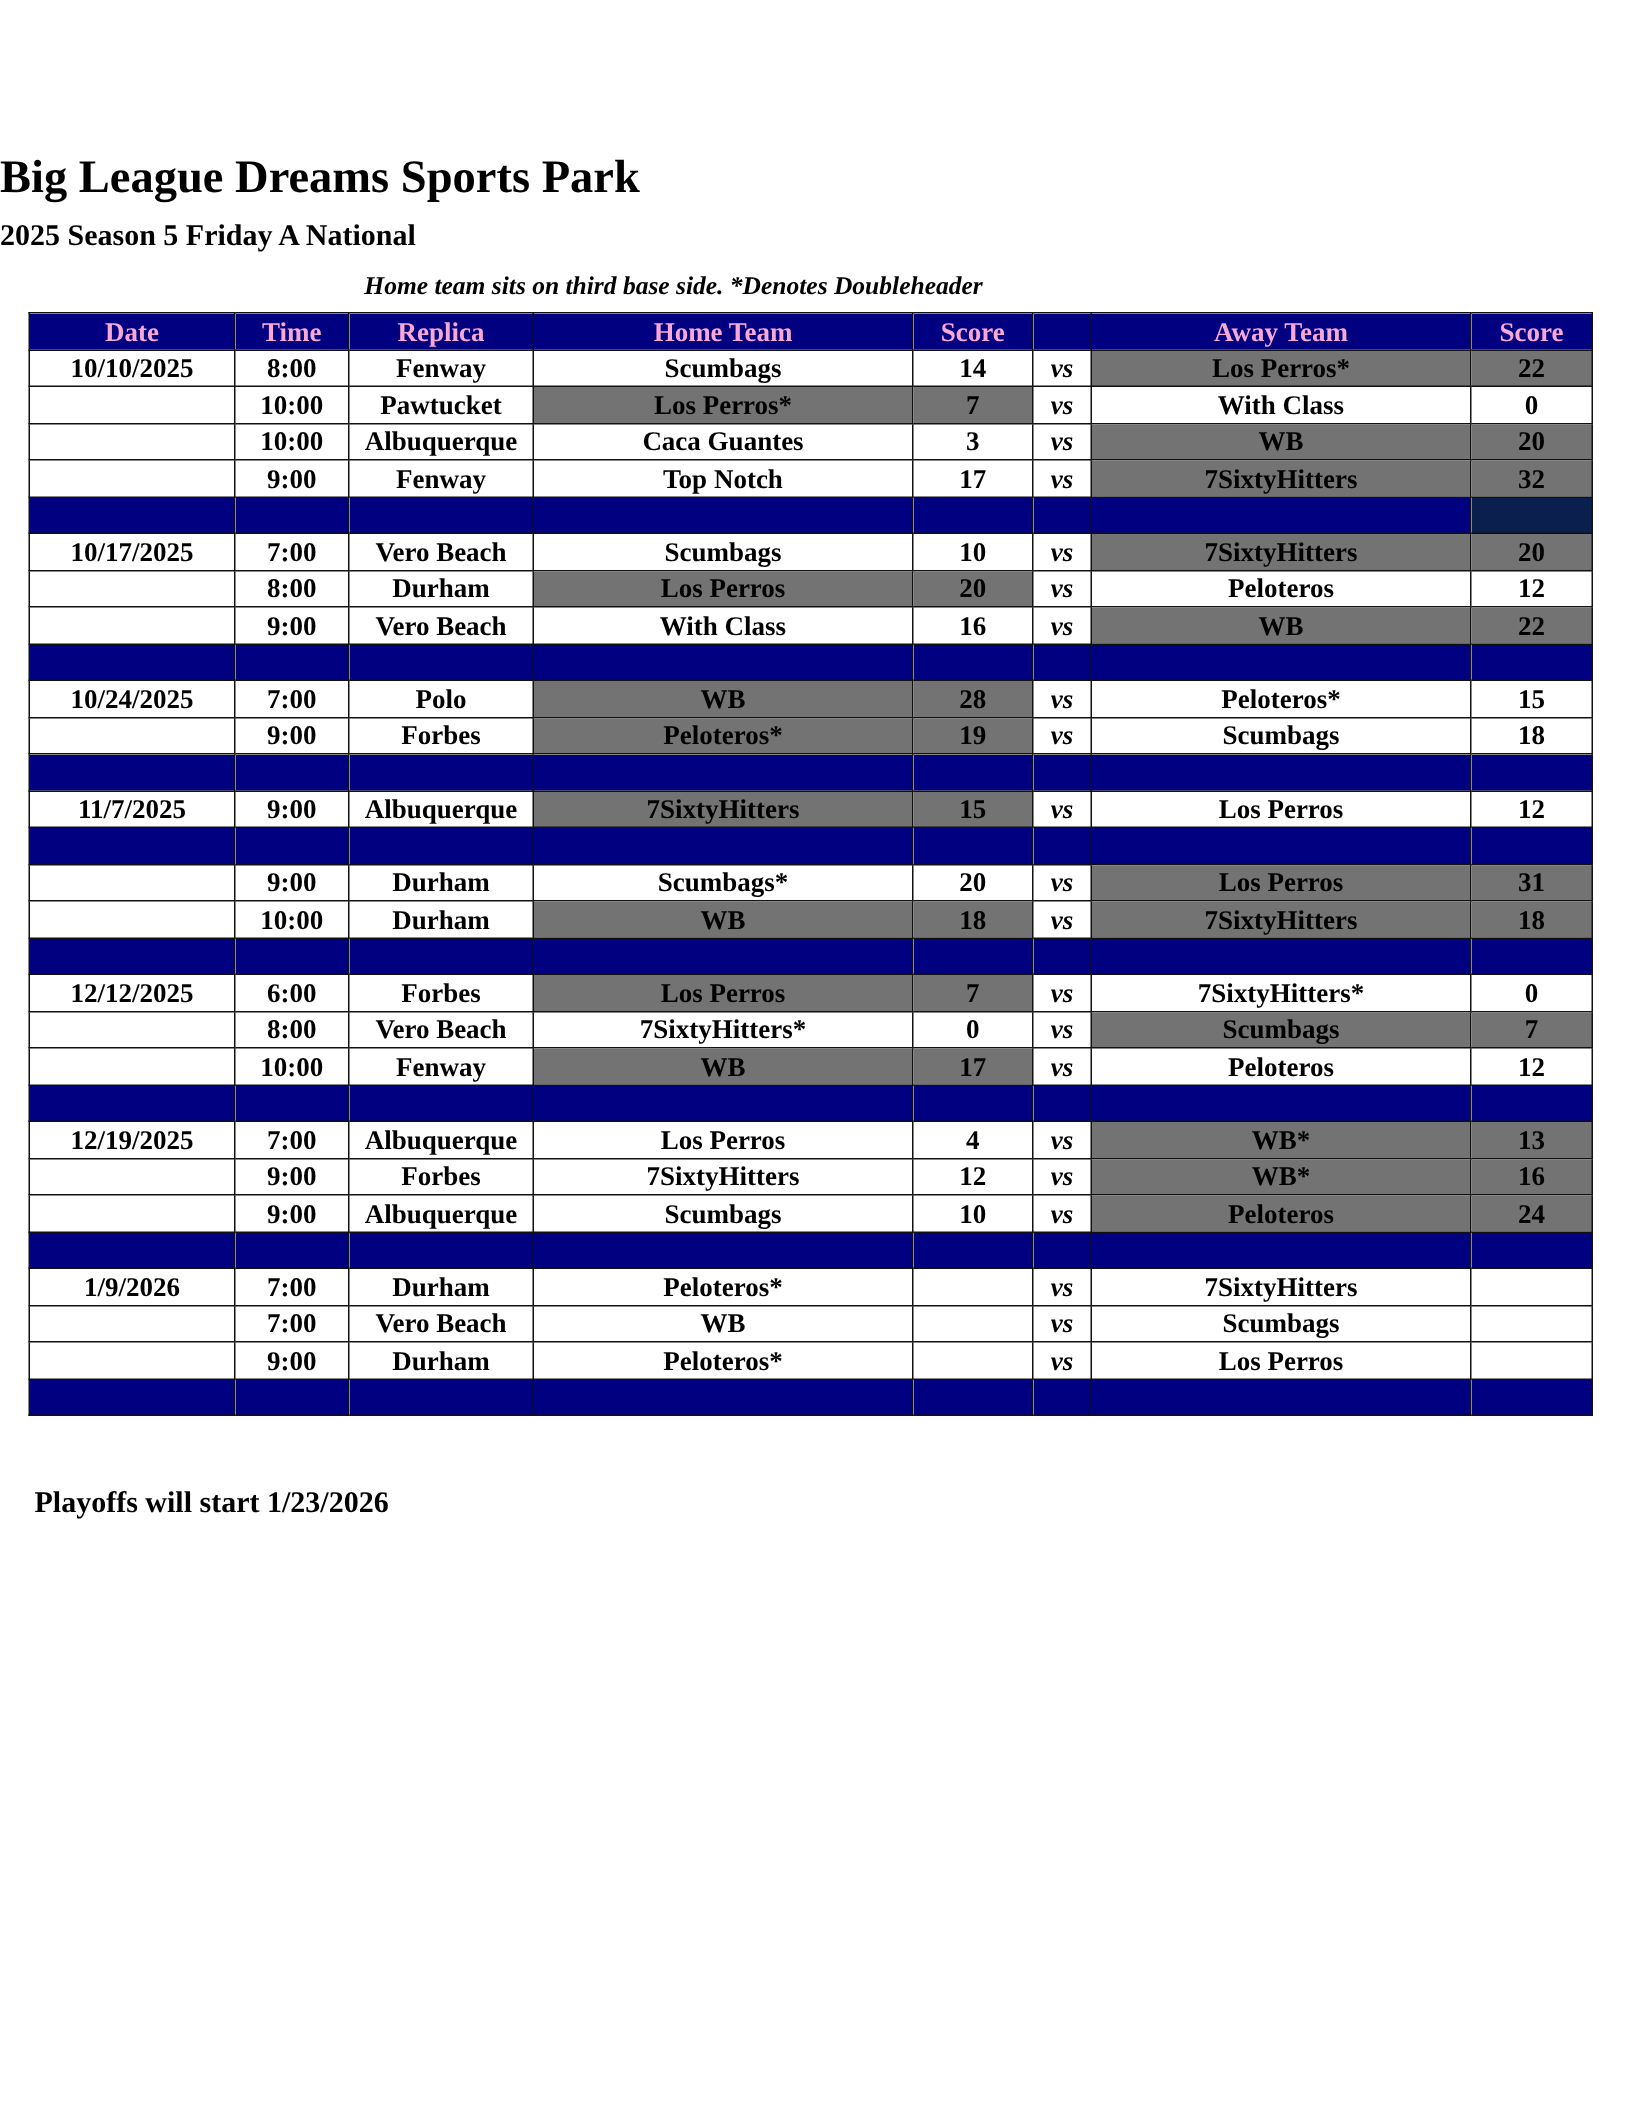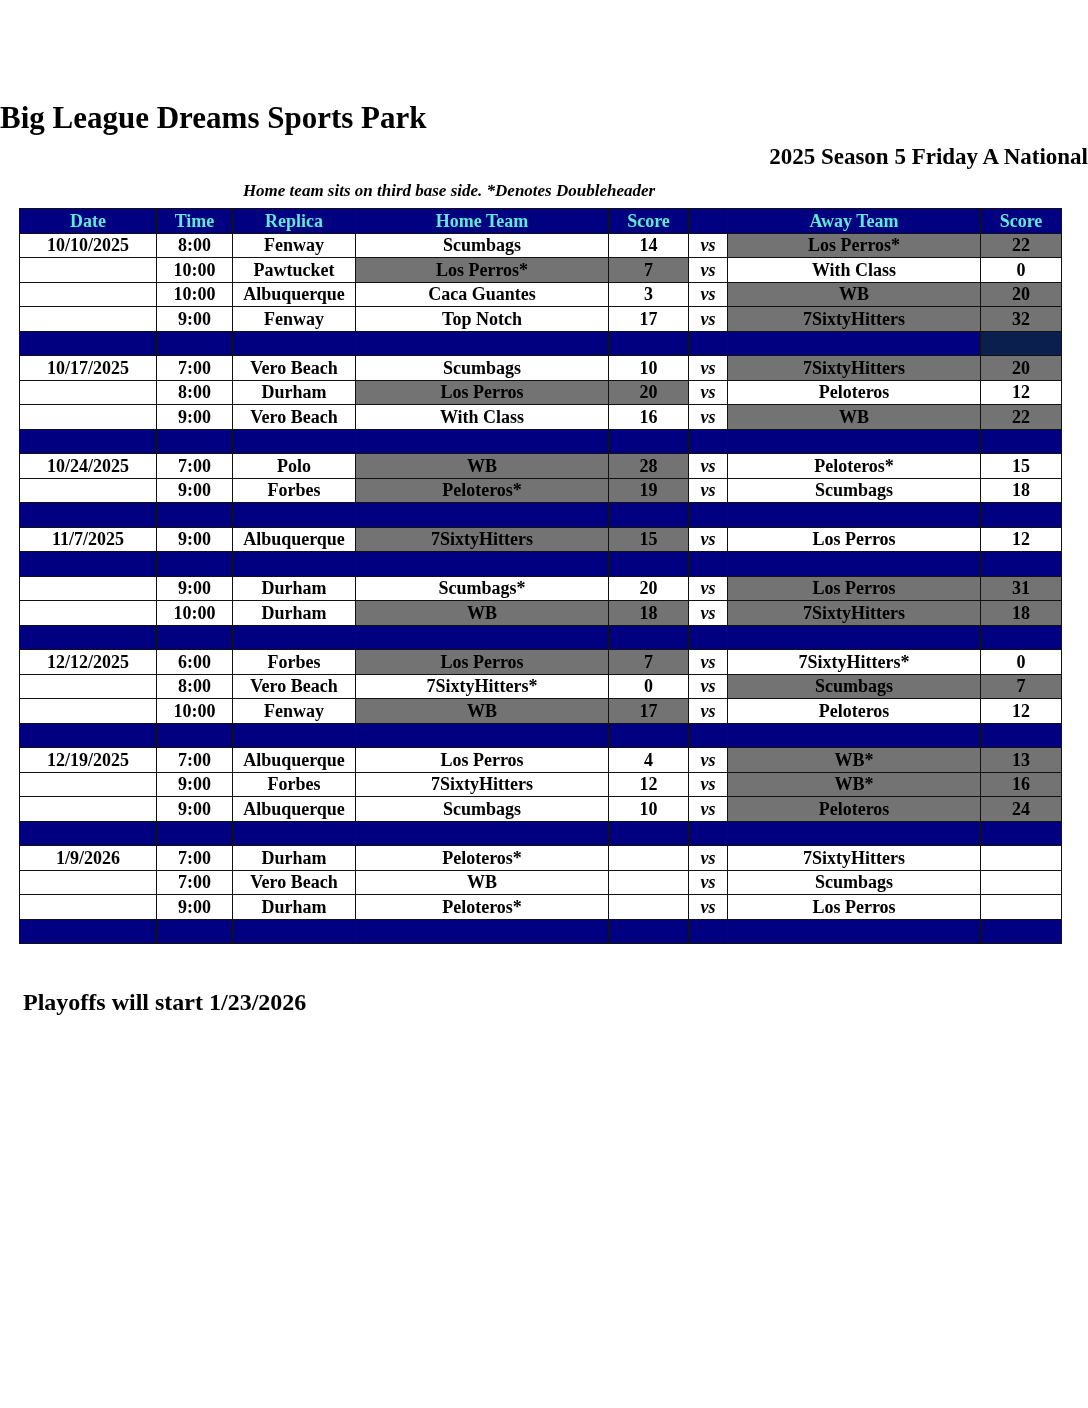--- a/index.html
+++ b/index.html
@@ -1,27 +1,27 @@
 <!DOCTYPE html>
 <html><head>
 <meta charset="utf-8">
 <style>
   html, body { margin: 0; padding: 0; background: #ffffff; }
   body { width: 1088px; height: 1408px; position: relative; font-family: "Liberation Serif", serif; color: #000; }
   .title { position: absolute; top: 98px; left: 0; width: 1088px; text-align: left; font-weight: bold; font-size: 31px; line-height: 40px; }
-  .subtitle { position: absolute; top: 142px; left: 0; width: 1088px; text-align: right; font-weight: bold; font-size: 23px; line-height: 30px; }
+  .subtitle { position: absolute; top: 142px; left: 0; width: 1088px; text-align: left; font-weight: bold; font-size: 20px; line-height: 30px; }
   .note { position: absolute; top: 180px; left: 0; width: 898px; text-align: center; font-weight: bold; font-style: italic; font-size: 17px; line-height: 22px; }
   table.sched { position: absolute; top: 208px; left: 19px; border-collapse: collapse; table-layout: fixed; width: 1042px; }
   table.sched td, table.sched th { border: 1.5px solid #111; padding: 0; text-align: center; font-weight: bold; font-size: 18px; height: 23.5px; line-height: 22px; white-space: nowrap; overflow: hidden; }
-  table.sched th { background: #000080; color: #5eead4; font-size: 18px; }
+  table.sched th { background: #000080; color: #f9a8d4; font-size: 18px; }
   tr.sep td { background: #000080; }
   tr.sep td.dark { background: #0b1f4f; }
   td.win { background: #737373; }
   td.vs { font-style: italic; font-size: 17px; }
-  .footer { position: absolute; top: 991px; left: 23px; font-weight: bold; font-size: 24px; line-height: 22px; }
+  .footer { position: absolute; top: 991px; left: 23px; font-weight: bold; font-size: 20px; line-height: 22px; }
 </style>
 </head>
 <body>
 
 <div class="title">Big League Dreams Sports Park</div>
 <div class="subtitle">2025 Season 5 Friday A National</div>
 <div class="note">Home team sits on third base side.  *Denotes Doubleheader</div>
 
 <table class="sched">
   <colgroup>

